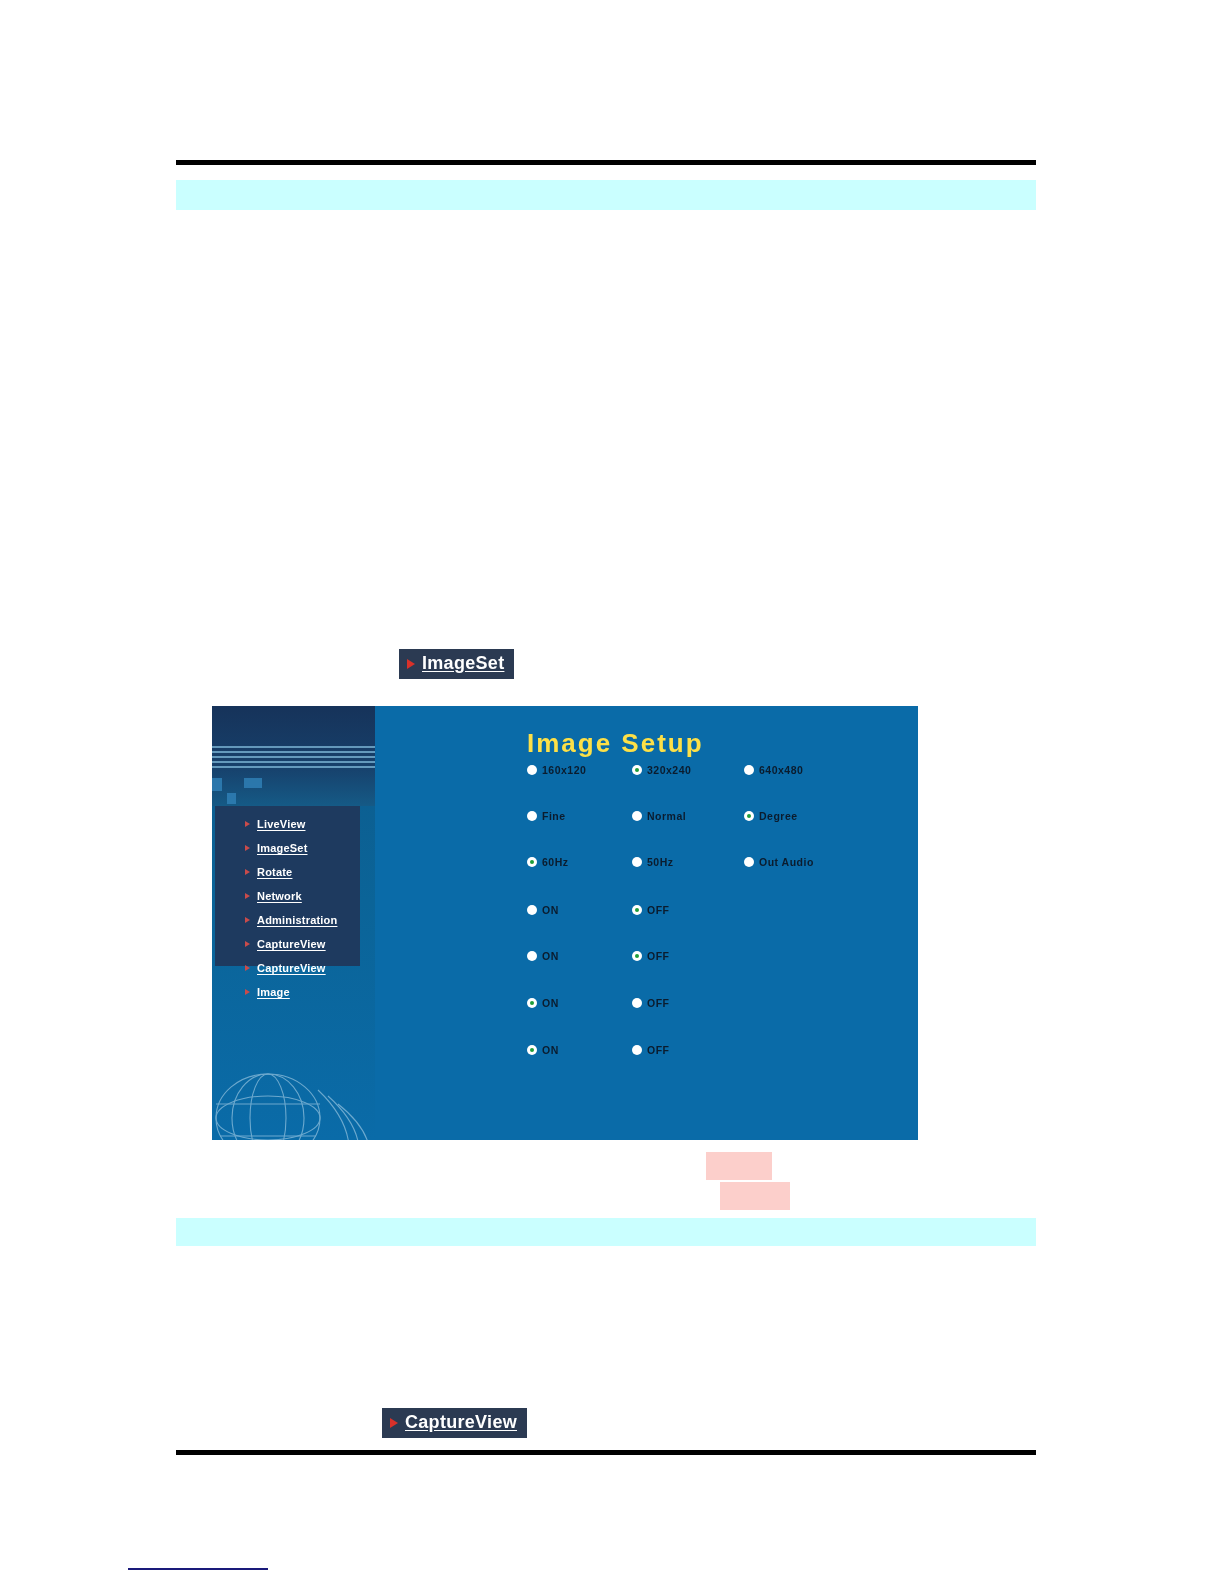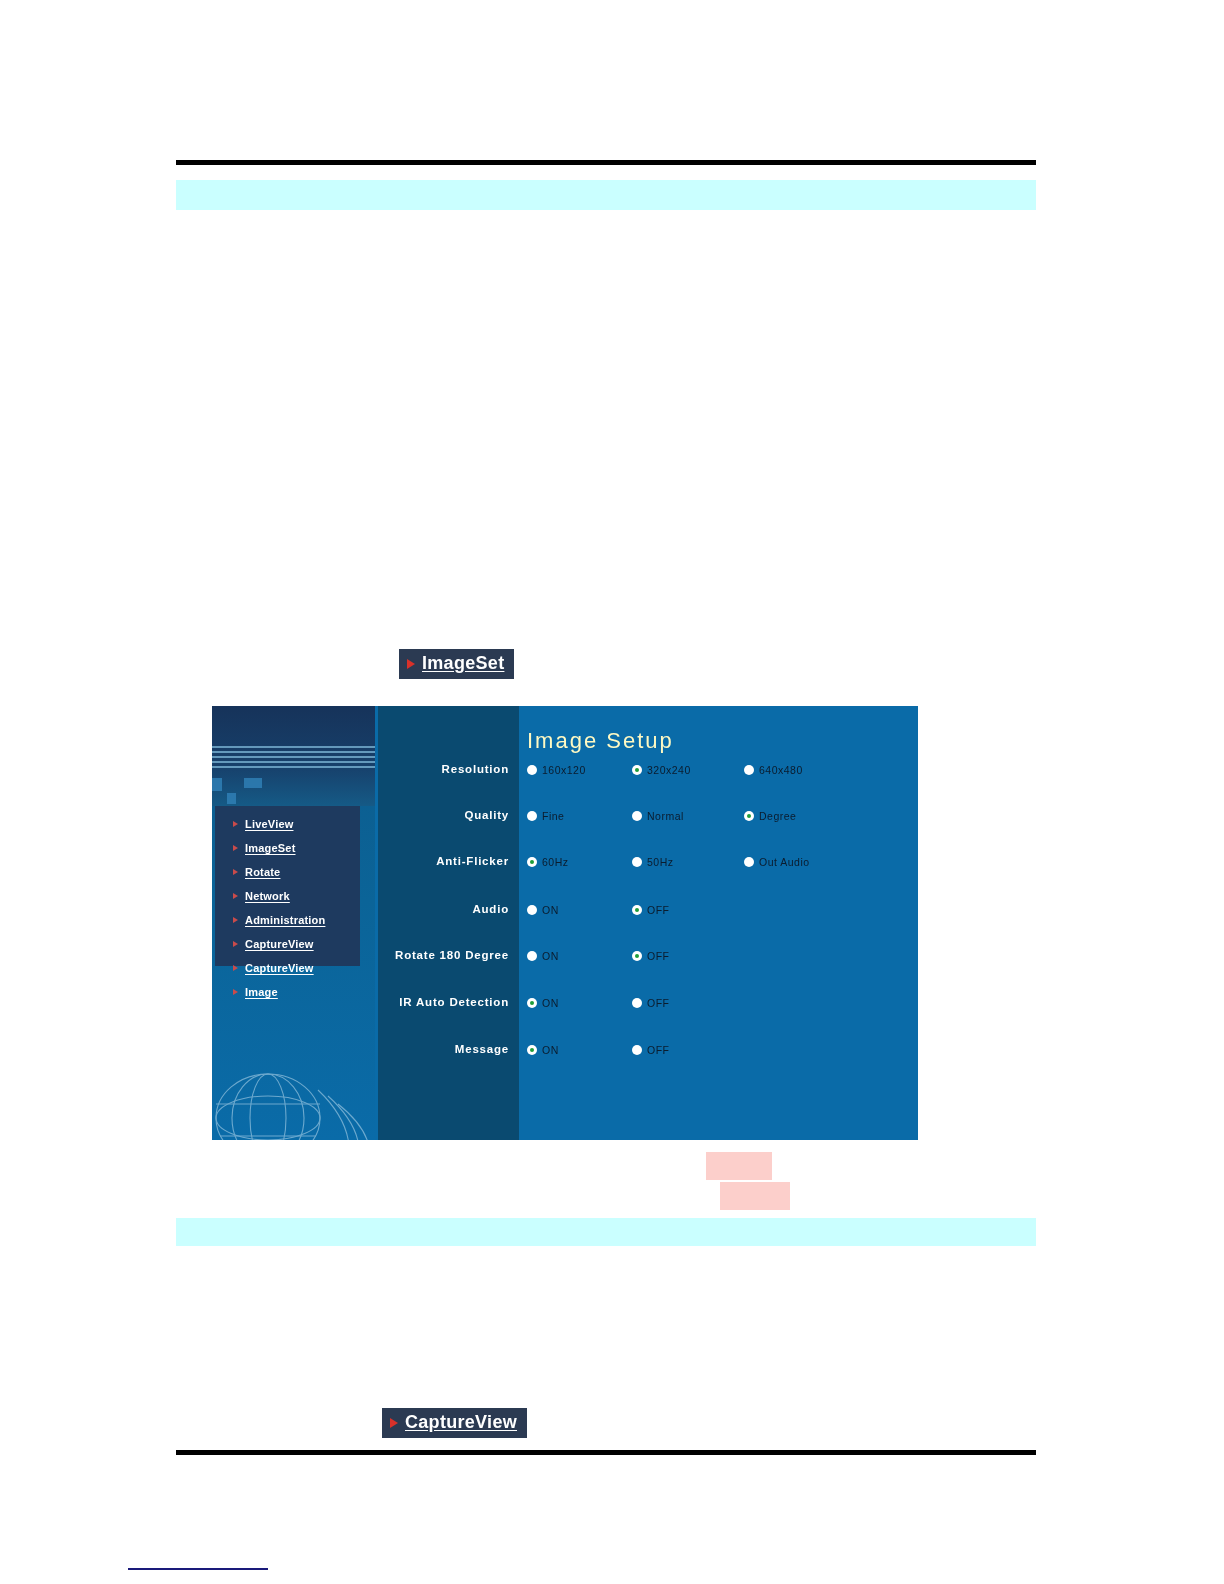--- a/index.html
+++ b/index.html
@@ -50,21 +50,21 @@
     overflow:hidden;
   }
   .ui-side-head .stripe{position:absolute;left:0;width:163px;height:2px;background:#7fb8d8;opacity:.75;}
   .ui-side-head .blk{position:absolute;background:#2f7fb5;opacity:.85;}
 
   .ui-nav{
     position:absolute;left:3px;top:100px;width:145px;height:160px;
     background:#1e3a5f;
   }
   .ui-nav ul{list-style:none;margin:0;padding:12px 0 0 0;}
-  .ui-nav li{display:flex;align-items:center;margin:0 0 12px 0;padding-left:18px;}
+  .ui-nav li{display:flex;align-items:center;margin:0 0 12px 0;padding-left:30px;}
   .ui-nav .dot{
     width:0;height:0;border-left:5px solid #c94b4b;
     border-top:3px solid transparent;border-bottom:3px solid transparent;
     margin-right:7px;flex:none;
   }
   .ui-nav .lbl{
     color:#ffffff;font-size:11px;font-weight:bold;
     text-decoration:underline;text-underline-offset:2px;white-space:nowrap;
     letter-spacing:.2px;
   }
@@ -74,38 +74,38 @@
   
   .ui-labels{
     position:absolute;left:166px;top:0;width:141px;height:434px;
     background:#0a4a70;
   }
   .ui-opts{
     position:absolute;left:307px;top:0;width:399px;height:434px;
     background:#0a6ba8;
   }
   .ui-title{
-    position:absolute;left:8px;top:22px;color:#fef9c3;
-    font-size:22px;letter-spacing:2px;font-weight:normal;
+    position:absolute;left:8px;top:22px;color:#fde047;
+    font-size:26px;letter-spacing:2px;font-weight:bold;
   }
 
   .row-label{
     position:absolute;right:10px;color:#ffffff;font-size:11.5px;
     font-weight:bold;letter-spacing:.8px;white-space:nowrap;text-align:right;
   }
   .opt{position:absolute;display:flex;align-items:center;white-space:nowrap;}
   .radio{
     width:10px;height:10px;border-radius:50%;background:#ffffff;
     margin-right:5px;flex:none;position:relative;
   }
   .radio.on::after{
     content:"";position:absolute;left:3px;top:3px;width:4px;height:4px;
     border-radius:50%;background:#1f9d3a;
   }
-  .opt .olbl{color:#0b1c2e;font-size:10.5px;font-weight:normal;letter-spacing:.5px;}
+  .opt .olbl{color:#0b1c2e;font-size:10.5px;font-weight:bold;letter-spacing:.5px;}
 
   
   .redact{background:#fccfcb;}
   .redact-1{left:706px;top:1152px;width:66px;height:28px;}
   .redact-2{left:720px;top:1182px;width:70px;height:28px;}
 </style>
 </head>
 <body>
 
 <div class="abs rule-top"></div>
@@ -176,29 +176,20 @@
         <ellipse cx="62" cy="72" rx="18" ry="44"></ellipse>
         <path d="M10 58 H114"></path>
         <path d="M14 90 H110"></path>
         <path d="M112 44 Q150 80 142 120"></path>
         <path d="M122 50 Q160 84 152 120"></path>
         <path d="M132 58 Q170 88 163 120"></path>
       </g>
     </svg>
   </div>
 
-  <div class="ui-labels">
-    <div class="row-label" style="top:57px">Resolution</div>
-    <div class="row-label" style="top:103px">Quality</div>
-    <div class="row-label" style="top:149px">Anti-Flicker</div>
-    <div class="row-label" style="top:197px">Audio</div>
-    <div class="row-label" style="top:243px">Rotate 180 Degree</div>
-    <div class="row-label" style="top:290px">IR Auto Detection</div>
-    <div class="row-label" style="top:337px">Message</div>
-  </div>
 
   <div class="ui-opts">
     <div class="ui-title">Image Setup</div>
 
     <div class="opt" style="left:8px;top:58px">
       <span class="radio"></span>
       <span class="olbl">160x120</span>
     </div>
     <div class="opt" style="left:113px;top:58px">
       <span class="radio on"></span>

